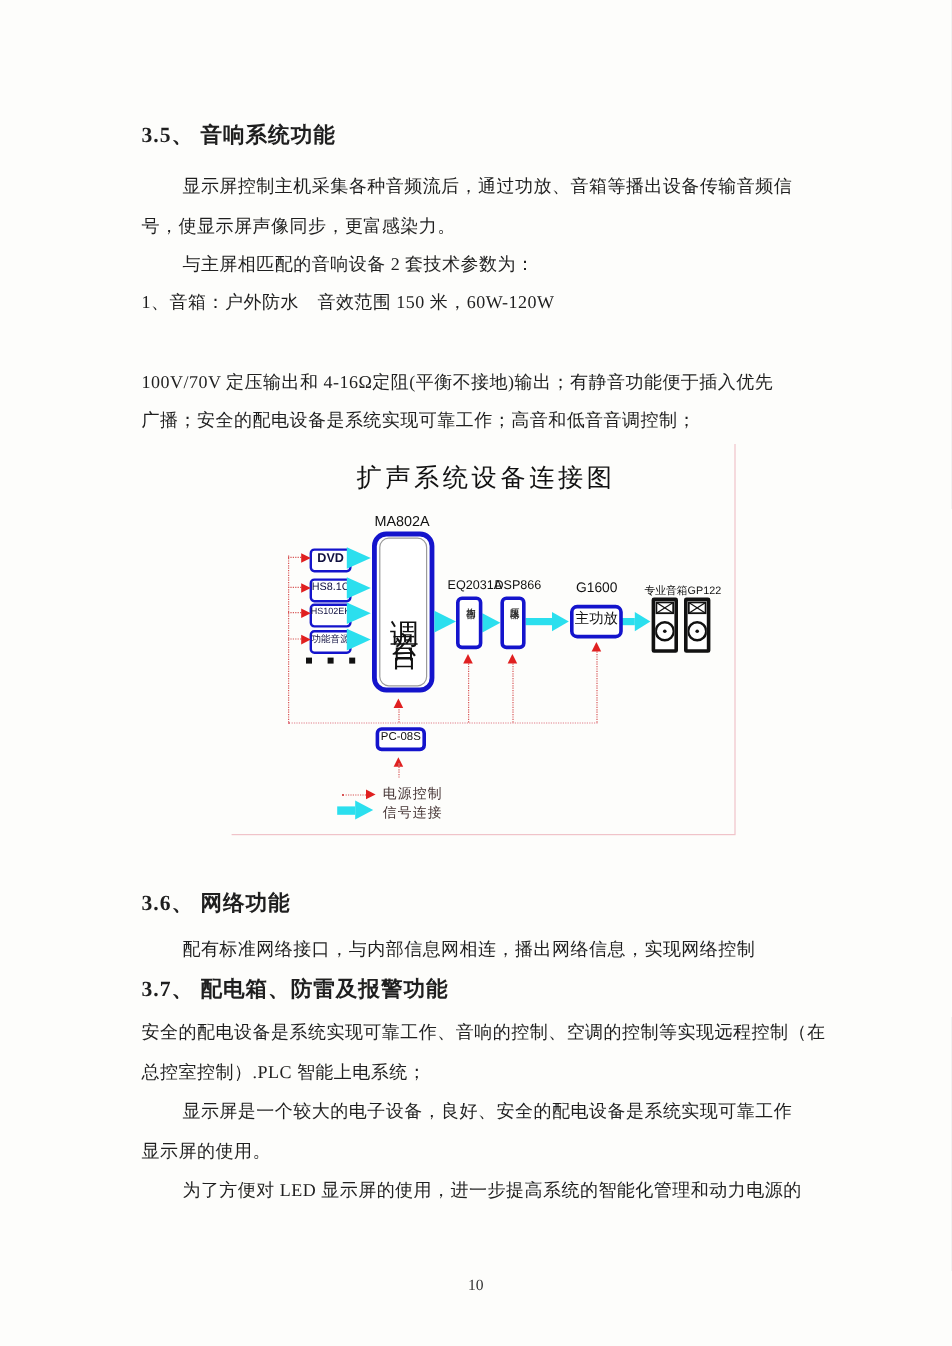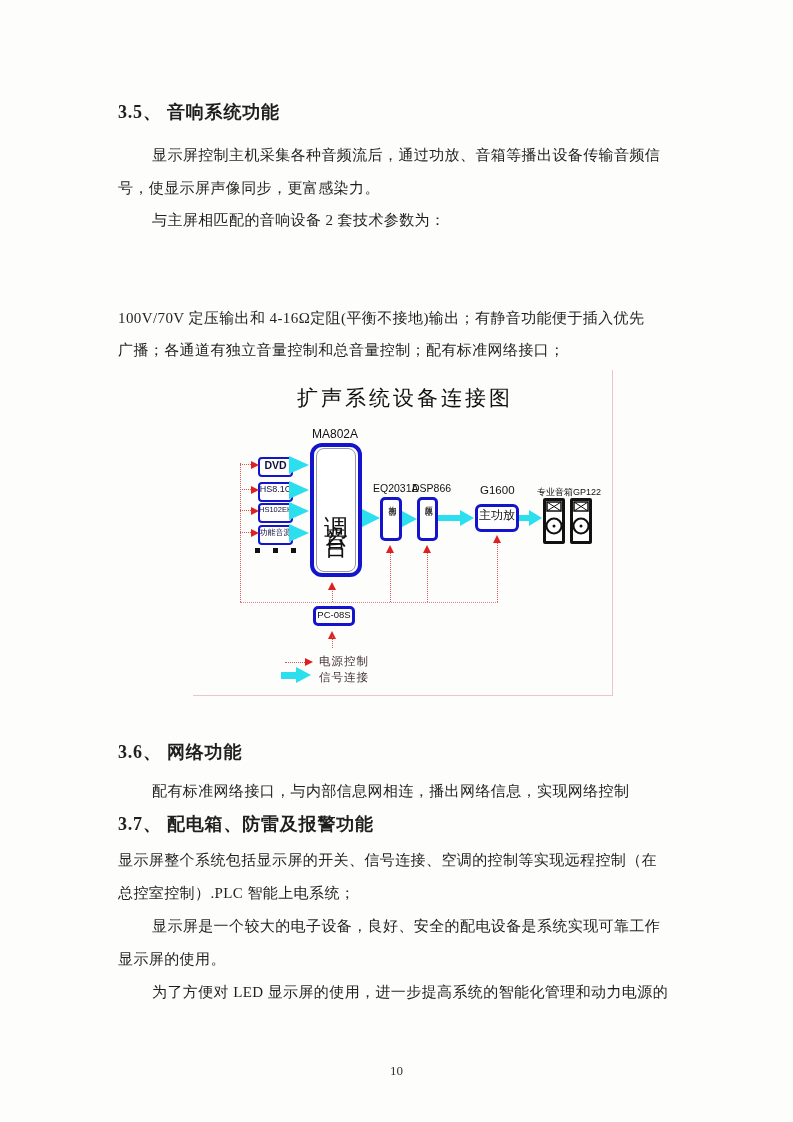--- a/index.html
+++ b/index.html
@@ -54,22 +54,23 @@
 </style>
 </head>
 <body>
 
 <div class="page">
 
   <div class="hline" style="left:118px;top:100px">3.5、 音响系统功能</div>
   <div class="line" style="left:152px;top:146px">显示屏控制主机采集各种音频流后，通过功放、音箱等播出设备传输音频信</div>
   <div class="line" style="left:118px;top:179px">号，使显示屏声像同步，更富感染力。</div>
   <div class="line" style="left:152px;top:211px">与主屏相匹配的音响设备 2 套技术参数为：</div>
+  <div class="line" style="left:118px;top:243px">1、音箱：户外防水　音效范围 150 米，60W-120W</div>
   <div class="line" style="left:118px;top:309px">100V/70V 定压输出和 4-16Ω定阻(平衡不接地)输出；有静音功能便于插入优先</div>
-  <div class="line" style="left:118px;top:341px">广播；各通道有独立音量控制和总音量控制；配有标准网络接口；</div>
+  <div class="line" style="left:118px;top:341px">广播；安全的配电设备是系统实现可靠工作；高音和低音音调控制；</div>
 
   <div class="diagram">
     <div class="dg-title">扩声系统设备连接图</div>
 
     <div class="lbl" style="left:127px;top:57px;font-size:12px">MA802A</div>
     <div class="mixer">
       <div class="mixer-inner">
         <span class="vbig">调音台</span>
       </div>
     </div>
@@ -178,20 +179,20 @@
     <div class="leg-lbl" style="left:134px;top:300px">信号连接</div>
 
     <div class="frame" style="left:427px;top:0;width:1px;height:325px"></div>
     <div class="frame" style="left:8px;top:325px;width:420px;height:1px"></div>
   </div>
 
   <div class="hline" style="left:118px;top:740px">3.6、 网络功能</div>
   <div class="line" style="left:152px;top:782px">配有标准网络接口，与内部信息网相连，播出网络信息，实现网络控制</div>
 
   <div class="hline" style="left:118px;top:812px">3.7、 配电箱、防雷及报警功能</div>
-  <div class="line" style="left:118px;top:851px">显示屏整个系统包括显示屏的开关、信号连接、空调的控制等实现远程控制（在</div>
+  <div class="line" style="left:118px;top:851px">安全的配电设备是系统实现可靠工作、音响的控制、空调的控制等实现远程控制（在</div>
   <div class="line" style="left:152px;top:917px">显示屏是一个较大的电子设备，良好、安全的配电设备是系统实现可靠工作</div>
   <div class="line" style="left:118px;top:884px">总控室控制）.PLC 智能上电系统；</div>
   <div class="line" style="left:118px;top:950px">显示屏的使用。</div>
   <div class="line" style="left:152px;top:983px">为了方便对 LED 显示屏的使用，进一步提高系统的智能化管理和动力电源的</div>
 
   <div class="pageno" style="top:1063px">10</div>
 </div>
 
 </body></html>

